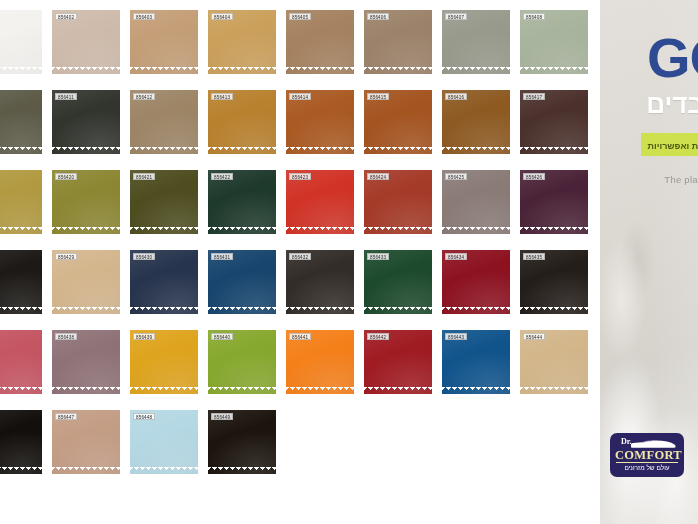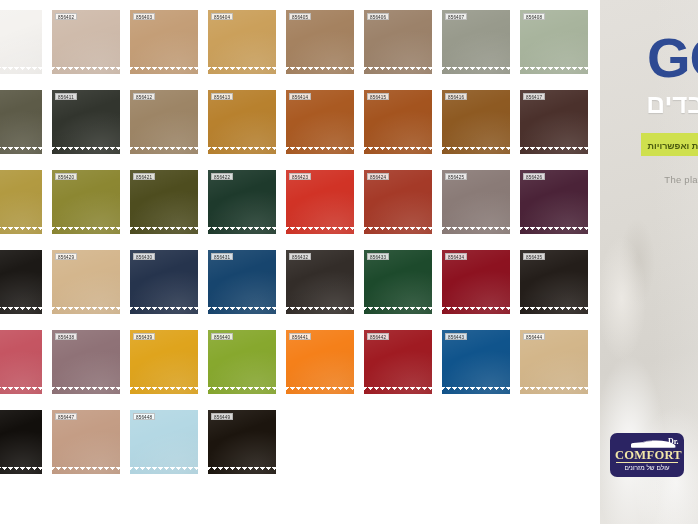--- a/index.html
+++ b/index.html
@@ -208,21 +208,20 @@
 
   #logo-dr {
     position: absolute;
     left: 11px;
     top: 4px;
     font-size: 8px;
     font-weight: bold;
     color: #ffffff;
     font-family: "Liberation Serif", serif;
     line-height: 9px;
-    margin-left: 47px;
   }
 
   #logo-bed {
     position: absolute;
     left: 19px;
     top: 5px;
     width: 48px;
     height: 11px;
   }
 

